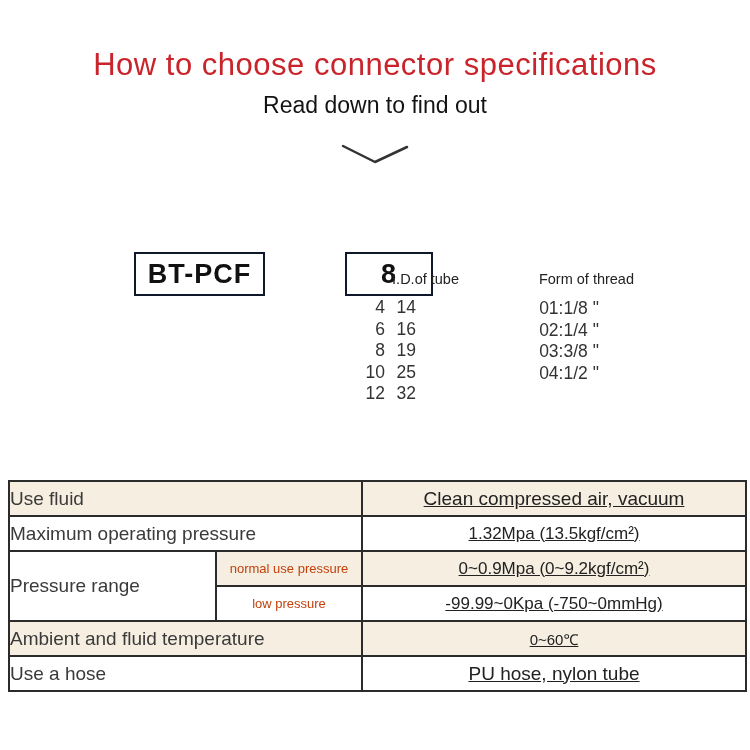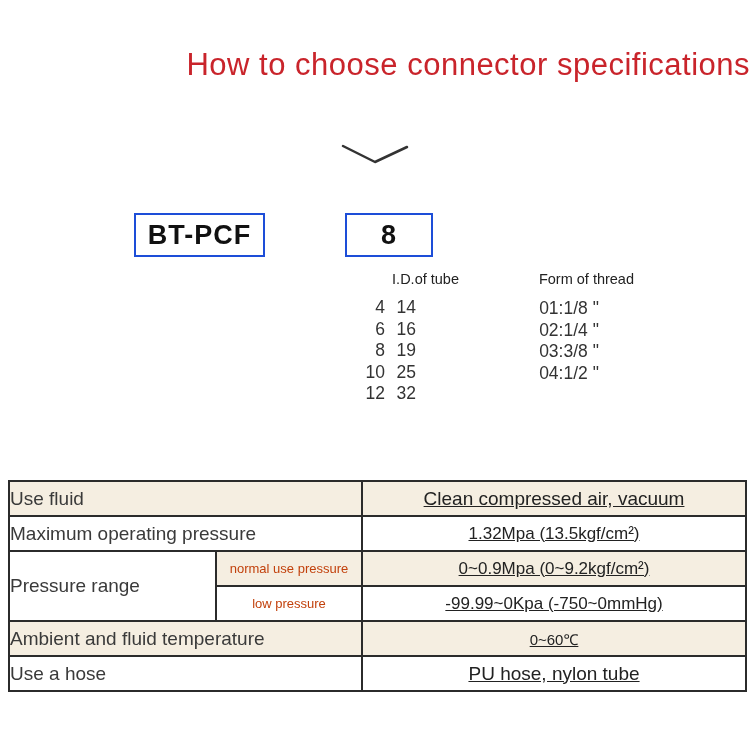--- a/index.html
+++ b/index.html
@@ -4,34 +4,34 @@
 <style>
   * { box-sizing: border-box; }
   html, body { margin: 0; padding: 0; background: #fff; }
   .page {
     position: relative; width: 750px; height: 750px;
     background: #ffffff; overflow: hidden;
     font-family: "Liberation Sans", sans-serif; color: #222;
   }
   .title {
     position: absolute; top: 47px; left: 0; width: 100%;
-    text-align: right; font-size: 31px; font-weight: 400;
+    text-align: center; font-size: 31px; font-weight: 400;
     color: #c9242b; margin: 0; letter-spacing: 0.5px;
   }
   .subtitle {
     position: absolute; top: 92px; left: 0; width: 100%;
     text-align: center; font-size: 23px; font-weight: 400;
     color: #131313; margin: 0;
   }
   .chevron { position: absolute; left: 340px; top: 139px; }
 
   .code-box {
-    position: absolute; border: 2px solid #1d4ed8; background: #fff;
+    position: absolute; border: 2px solid #0f172a; background: #fff;
     display: flex; align-items: center; justify-content: center;
-    font-weight: bold; font-size: 27px; color: #111; letter-spacing: 1px;
+    font-weight: bold; font-size: 27px; color: #111; letter-spacing: 1px; margin-top: 39px;
   }
   .box-prefix { left: 134px; top: 213px; width: 131px; height: 44px; }
   .box-tube   { left: 345px; top: 213px; width: 88px;  height: 44px; }
   .box-thread { left: 519px; top: 213px; width: 92px;  height: 44px; }
 
   .col-heading {
     position: absolute; top: 271px; width: 130px;
     text-align: right; font-size: 14.5px; color: #222;
   }
   .tube-heading   { left: 329px; }
@@ -60,20 +60,21 @@
   .v-lg { font-size: 19px; }
   .v-md { font-size: 17px; }
   .v-sm { font-size: 15px; }
 </style>
 </head>
 <body>
 
 <div class="page">
 
   <h1 class="title">How to choose connector specifications</h1>
+  <h2 class="subtitle">Read down to find out</h2>
 
   <svg class="chevron" width="70" height="28" viewBox="0 0 70 28">
     <polyline points="3,7 35,23 67,8" fill="none" stroke="#333" stroke-width="2.5" stroke-linecap="round" stroke-linejoin="round"></polyline>
   </svg>
 
   <div class="code-box box-prefix">
     <span>BT-PCF</span>
   </div>
   <div class="code-box box-tube">
     <span>8</span>

